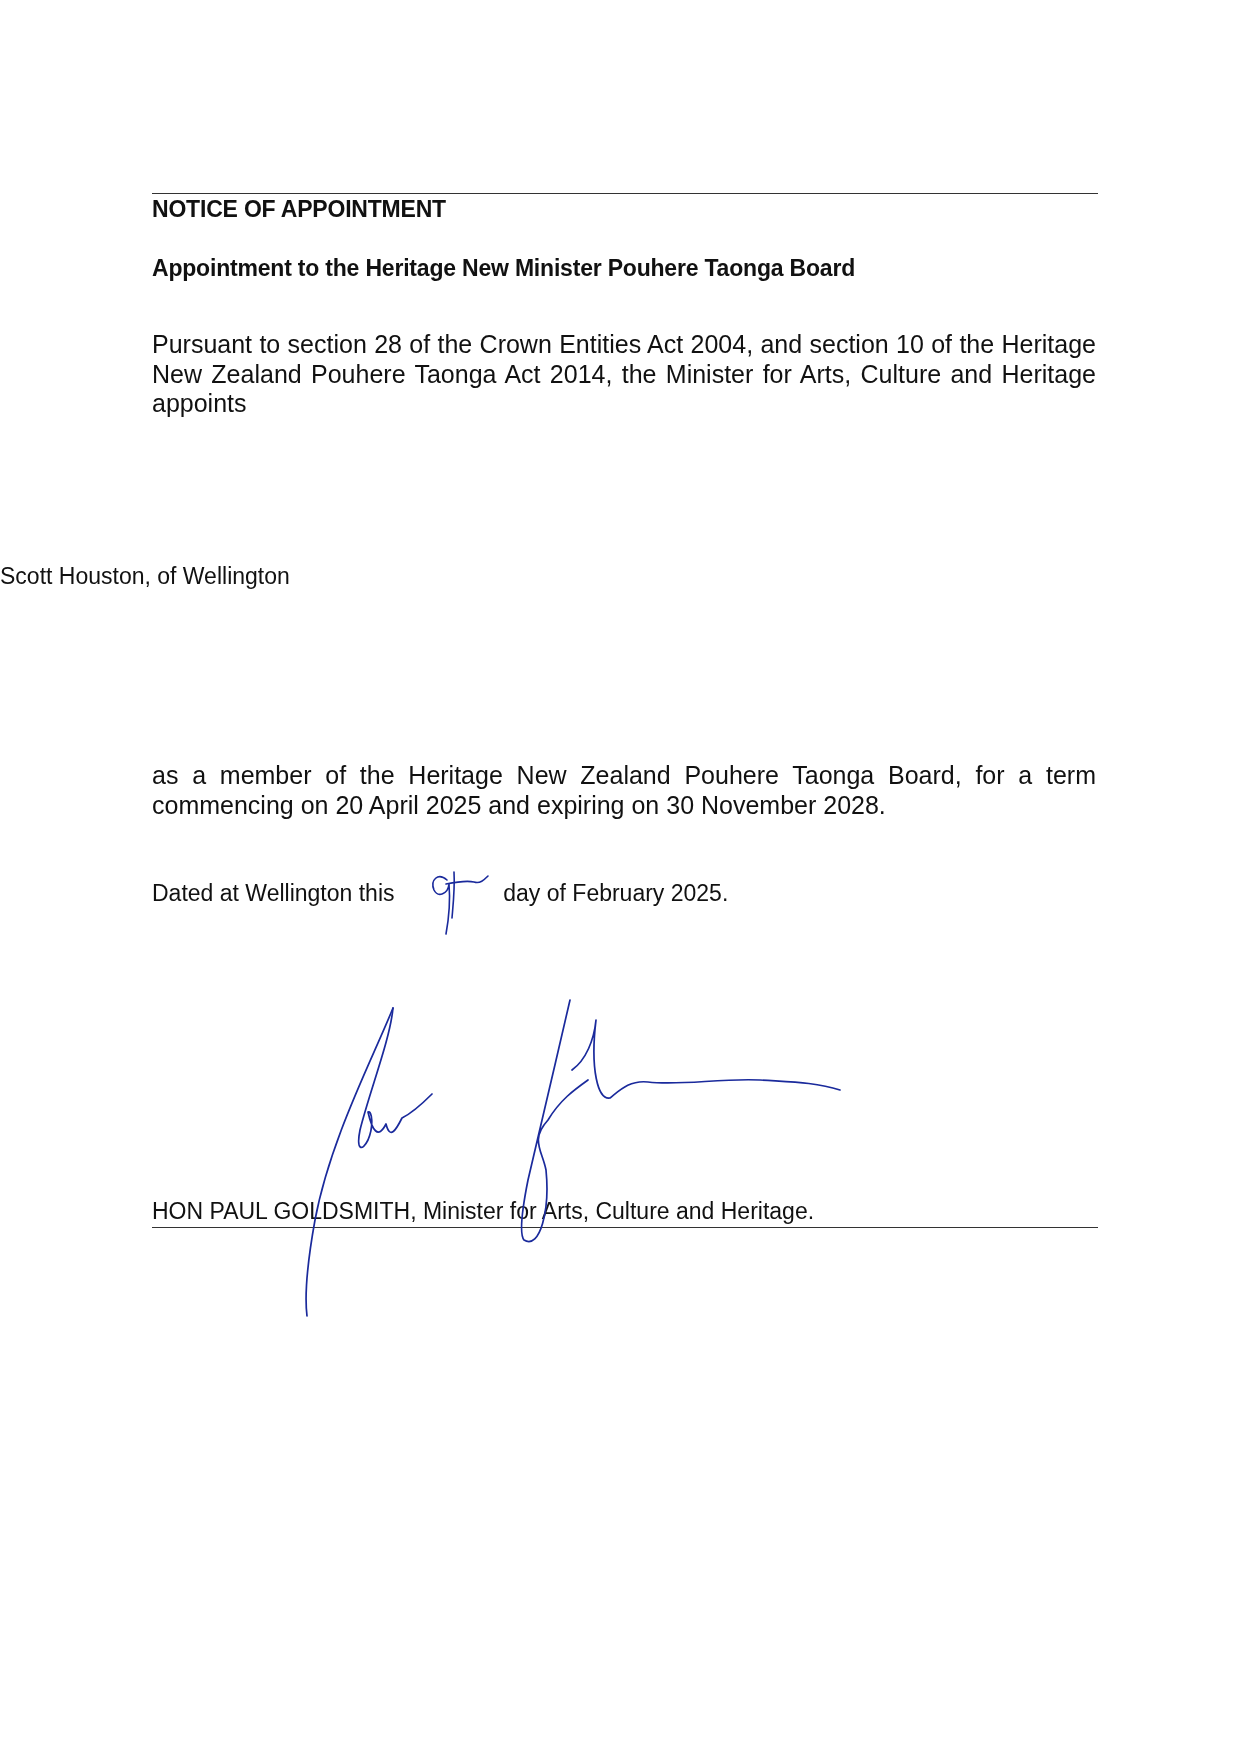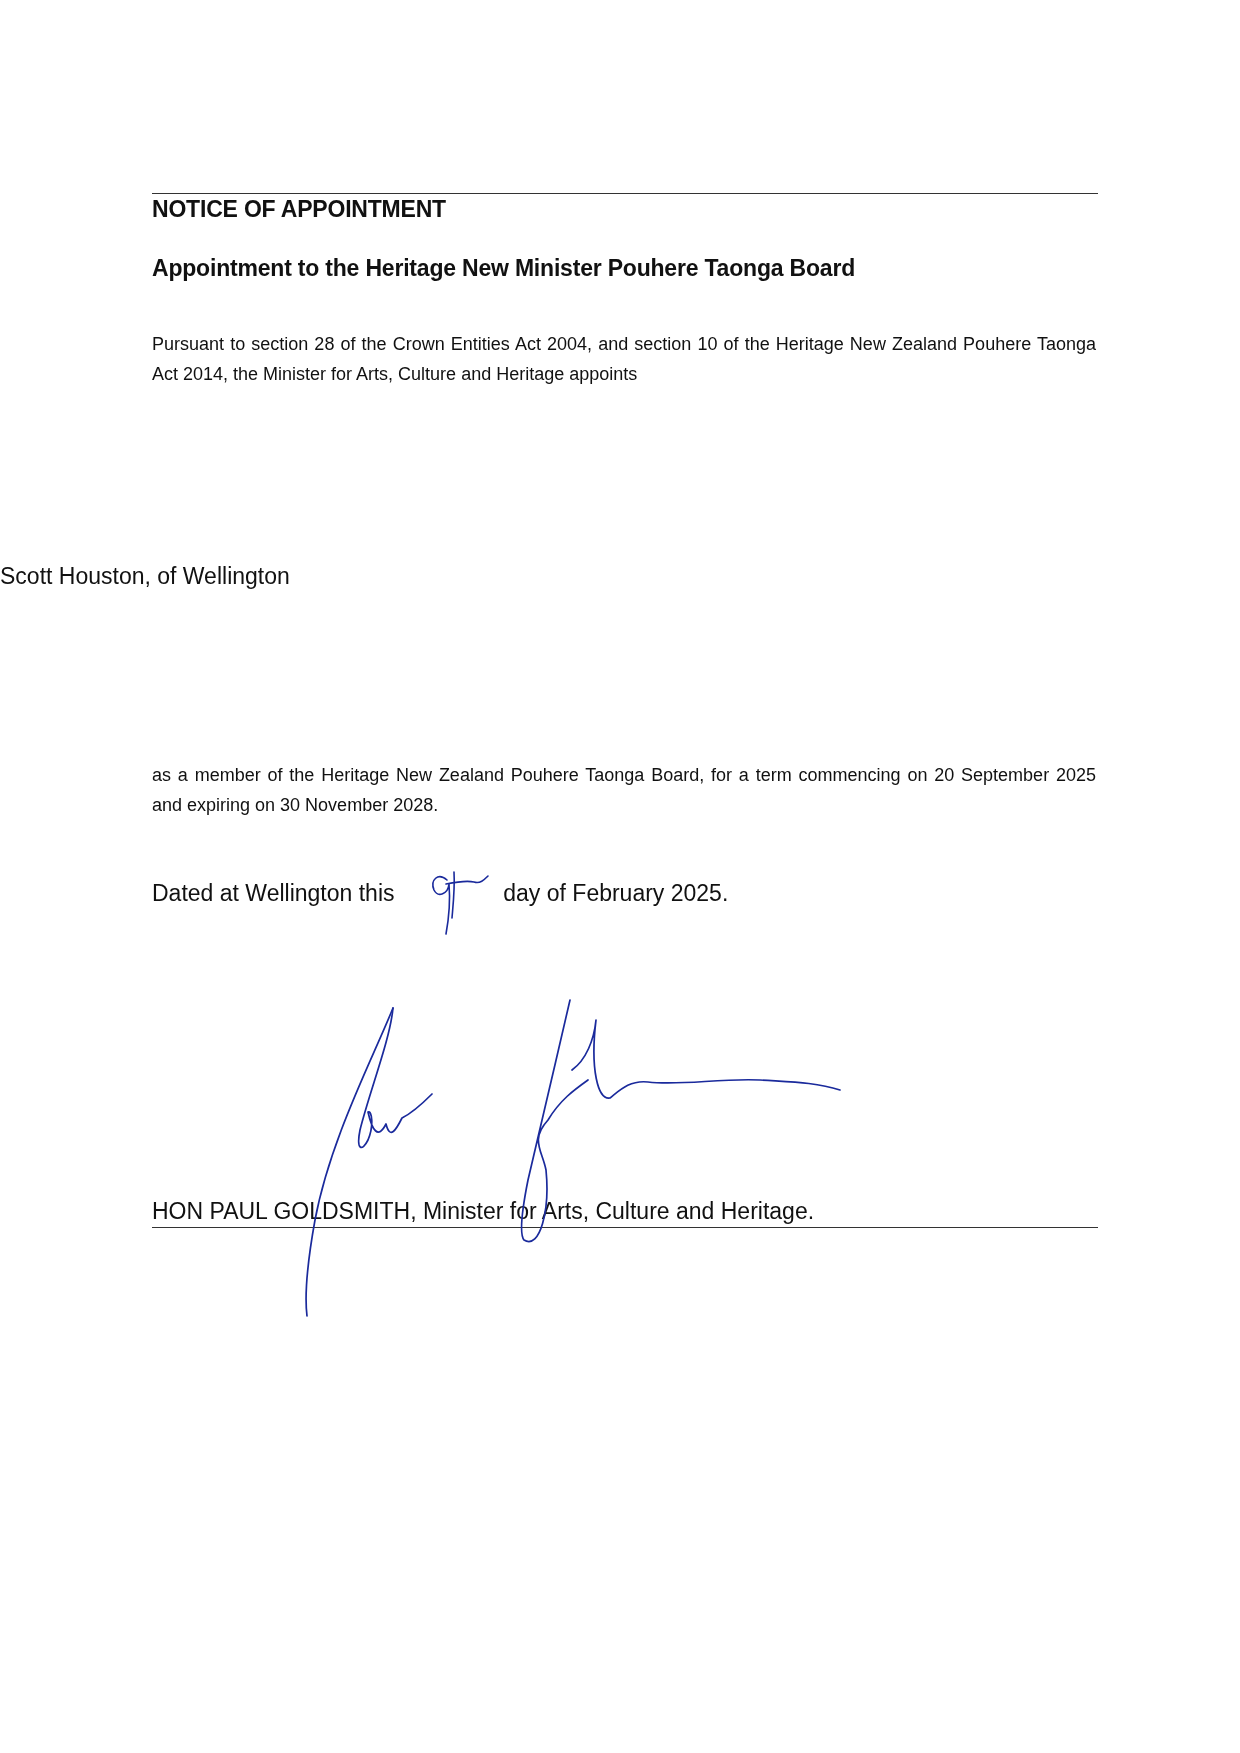--- a/index.html
+++ b/index.html
@@ -2,41 +2,41 @@
 <html><head>
 <meta charset="utf-8">
 <style>
   html, body { margin: 0; padding: 0; background: #ffffff; }
   body { width: 1240px; height: 1753px; position: relative; overflow: hidden;
          font-family: "Liberation Sans", sans-serif; color: #111111; }
   .abs { position: absolute; }
   .heading { left: 152px; top: 164px; font-size: 23px; font-weight: bold; letter-spacing: -0.2px; margin-top: 32px; }
   .rule { left: 152px; width: 946px; height: 0; border-top: 1.5px solid #333; }
   .subheading { left: 152px; top: 255px; font-size: 23px; font-weight: bold; letter-spacing: -0.2px; }
-  .para { left: 152px; width: 944px; font-size: 18px; line-height: 29.5px; text-align: justify; }
+  .para { left: 152px; width: 944px; font-size: 25px; line-height: 29.5px; text-align: justify; }
   .para.last { text-align-last: left; }
   .appointee { left: 0; width: 1240px; top: 563px; text-align: left; font-size: 23px; font-weight: normal; }
   .dated { left: 152px; top: 880px; font-size: 23px; }
   .dated .gap { display: inline-block; width: 96px; }
   .sigline { left: 152px; top: 1198px; font-size: 23px; }
   svg.sig { position: absolute; left: 0; top: 0; pointer-events: none; }
 </style>
 </head>
 <body>
 
 <div class="abs heading">NOTICE OF APPOINTMENT</div>
 <div class="abs rule" style="top:193px;"></div>
 
 <div class="abs subheading">Appointment to the Heritage New Minister Pouhere Taonga Board</div>
 
 <div class="abs para last" style="top:330px;">Pursuant to section 28 of the Crown Entities Act 2004, and section 10 of the Heritage New Zealand Pouhere Taonga Act 2014, the Minister for Arts, Culture and Heritage appoints</div>
 
 <div class="abs appointee">Scott Houston, of Wellington</div>
 
-<div class="abs para last" style="top:761px;">as a member of the Heritage New Zealand Pouhere Taonga Board, for a term commencing on 20 September 2025 and expiring on 30 November 2028.</div>
+<div class="abs para last" style="top:761px;">as a member of the Heritage New Zealand Pouhere Taonga Board, for a term commencing on 20 April 2025 and expiring on 30 November 2028.</div>
 
 <div class="abs dated">
   <span>Dated at Wellington this</span>
   <span class="gap"></span>
   <span>day of February 2025.</span>
 </div>
 
 <div class="abs sigline">HON PAUL GOLDSMITH, Minister for Arts, Culture and Heritage.</div>
 <div class="abs rule" style="top:1227px;"></div>
 

